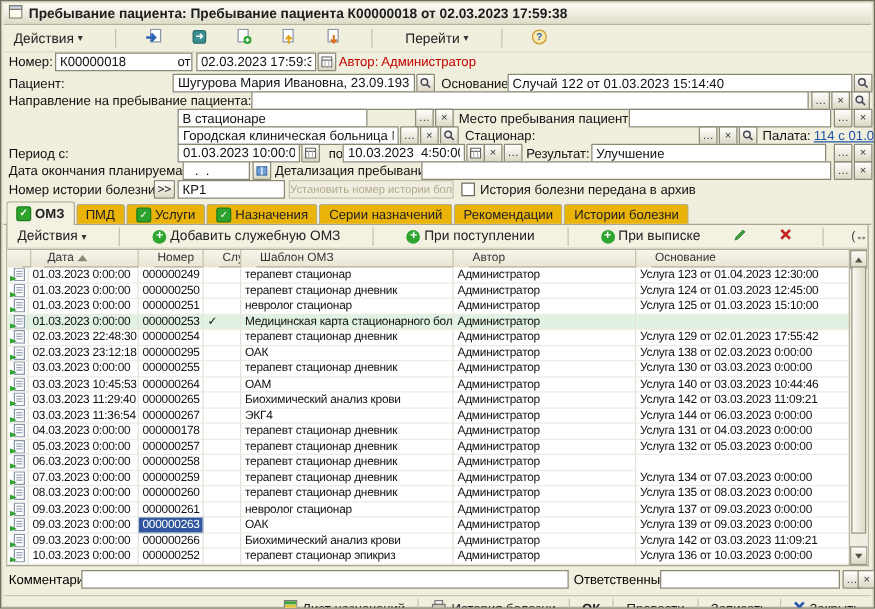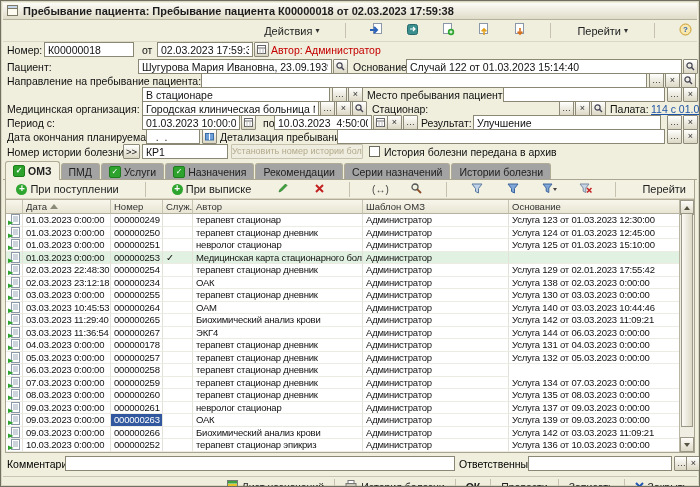--- a/index.html
+++ b/index.html
@@ -4,21 +4,21 @@
 <style>
   html,body{margin:0;padding:0;background:#c9c5b4;}
   body{font-family:"Liberation Sans",sans-serif;}
   .window{position:relative;width:700px;height:487px;box-sizing:border-box;background:#F0EEDD;
     border:1px solid #716F60;box-shadow:inset 0 0 0 1px #D9D6C4;padding:2px;overflow:hidden;}
   
   .titlebar{height:16px;display:flex;align-items:center;gap:5px;padding:0 4px;
     background:linear-gradient(#FCFBF6,#E0DCC9);border-bottom:1px solid #B5B29E;
     font-size:11px;font-weight:bold;color:#1d1d1d;white-space:nowrap;overflow:hidden;}
   
-  .main-toolbar,.omz-toolbar{display:flex;align-items:center;gap:18px;padding:0 3px;font-size:11px;color:#222;justify-content:flex-end;}
+  .main-toolbar,.omz-toolbar{display:flex;align-items:center;gap:18px;padding:0 3px;font-size:11px;color:#222;}
   .main-toolbar{height:21px;border-bottom:1px solid #DBD7C5;}
   .tbtn{display:flex;align-items:center;gap:3px;padding:1px 4px;cursor:default;border:1px solid transparent;border-radius:2px;white-space:nowrap;}
   .caret{font-size:8px;color:#333;}
   .sep{width:1px;height:15px;background:#C6C2AF;margin:0 3px;flex:none;}
   .ibtn{width:18px;height:17px;display:flex;align-items:center;justify-content:center;flex:none;}
   
   .form-area{position:relative;height:118px;font-size:10.5px;color:#111;}
   .frow{position:absolute;left:0;right:0;height:16px;}
   .frow>*{position:absolute;top:0;}
   .flabel{line-height:16px;white-space:nowrap;}
@@ -28,54 +28,54 @@
   .sq{box-sizing:border-box;width:15px;height:15px;border:1px solid #8D8A79;border-radius:1px;
     background:linear-gradient(#FFFFFD,#DCD8C5);display:flex;align-items:center;justify-content:center;
     font-size:9px;line-height:9px;color:#333;flex:none;}
   .link{color:#1F55A6;text-decoration:underline;line-height:16px;white-space:nowrap;}
   .btn-mini{box-sizing:border-box;height:15px;border:1px solid #8D8A79;border-radius:1px;
     background:linear-gradient(#FFFFFD,#DCD8C5);font-size:9.5px;text-align:center;line-height:13px;white-space:nowrap;overflow:hidden;}
   .btn-disabled{color:#B3AA8C;border-color:#C6C2AE;background:#EFEDDF;}
   .cb{box-sizing:border-box;width:11px;height:11px;margin-top:2px;border:1px solid #6c6a5c;background:#fff;}
   
   .r1{top:0}.r2{top:17px}.r3{top:31px}.r4{top:45px}.r5{top:59px}.r6{top:73px}.r7{top:87px}.r8{top:102px}
-  #num-l{left:4px}#num-i{left:41px;width:90px}#ot-l{left:139px}#dt-i{left:154px;width:96px}#dt-cal{left:251px}
+  #num-l{left:4px}#num-i{left:41px;width:110px}#ot-l{left:139px}#dt-i{left:154px;width:96px}#dt-cal{left:251px}
   #auth-l{left:268px}#auth-v{left:302px}
   #pat-l{left:4px}#pat-i{left:135px;width:194px}#pat-q{left:330px}#basis-l{left:350px}#basis-i{left:403px;width:276px}#basis-q{left:680px}
   #ref-l{left:4px}#ref-i{left:198px;width:446px}#ref-d{left:646px}#ref-x{left:662px}#ref-q{left:678px}
-  #stype-l{left:4px}#stype-i{left:139px;width:188px}#stype-d{left:329px}#stype-x{left:345px}
+  #stype-l{left:4px}#stype-i{left:139px;width:152px}#stype-d{left:329px}#stype-x{left:345px}
   #splace-l{left:364px}#splace-i{left:500px;width:162px}#splace-d{left:664px}#splace-x{left:680px}
   #org-l{left:4px}#org-i{left:139px;width:177px}#org-d{left:317px}#org-x{left:333px}#org-q{left:349px}
   #hosp-l{left:369px}#hosp-i{left:424px;width:131px}#hosp-d{left:556px}#hosp-x{left:572px}#hosp-q{left:588px}
   #ward-l{left:607px}#ward-a{left:648px}
   #per-l{left:4px}#perf-i{left:139px;width:98px}#perf-cal{left:238px}#perto-l{left:260px}
   #pert-i{left:271px;width:98px}#pert-cal{left:370px}#pert-x{left:384px}#per-d{left:400px}
   #res-l{left:418px}#res-i{left:470px;width:188px}#res-d{left:664px}#res-x{left:680px}
   #plan-l{left:4px}#plan-i{left:143px;width:54px}#plan-book{left:199px}
   #det-l{left:217px}#det-i{left:334px;width:328px}#det-d{left:664px}#det-x{left:680px}
   #cn-l{left:4px}#cn-btn{left:120px;width:17px}#cn-i{left:139px;width:86px}
   #cn-set{left:228px;width:132px;font-size:9px}#cn-cb{left:366px}#cn-arch{left:381px}
   
   .tab-strip{display:flex;align-items:flex-end;height:19px;padding:0 2px;gap:1px;position:relative;border-bottom:1px solid #A9A591;}
   .tab{display:flex;align-items:center;gap:3px;padding:0 7px;font-size:10.5px;color:#222;
-    background:#a3a3a3;border:1px solid #AFAB95;border-bottom:none;border-radius:3px 3px 0 0;height:16px;box-sizing:border-box;white-space:nowrap;}
+    background:#eab308;border:1px solid #AFAB95;border-bottom:none;border-radius:3px 3px 0 0;height:16px;box-sizing:border-box;white-space:nowrap;}
   .tab.active{background:#F3F1E2;height:19px;margin-bottom:-1px;z-index:2;font-weight:bold;}
   .tab-ic{width:10px;height:10px;background:#2DA32D;border:1px solid #1d7d1d;border-radius:2px;color:#fff;
     font-size:8px;line-height:9px;text-align:center;flex:none;}
   .tab-panel{margin:0 2px;background:#F3F1E2;border:1px solid #A9A591;border-top:none;}
   .omz-toolbar{height:18px;border-bottom:1px solid #D8D4C1;overflow:hidden;}
   .green-plus{width:11px;height:11px;border-radius:50%;background:#2EA52E;color:#fff;font-size:10px;
     line-height:10px;text-align:center;font-weight:bold;flex:none;}
   .swap-txt{font-size:10px;color:#444;}
   
   .grid{position:relative;margin:0;background:#fff;border-top:1px solid #B2AE9A;height:252px;overflow:hidden;}
   .grid-head,.grid-row{display:grid;grid-template-columns:17px 88px 52px 30px 170px 146px 1fr;}
   .grid-head{height:14px;background:linear-gradient(#F8F6EC,#E7E4D2);font-size:9.5px;color:#333;}
   .gh{border-right:1px solid #C6C3B0;border-bottom:1px solid #B5B2A0;padding:0 3px;display:flex;
-    align-items:center;gap:3px;white-space:nowrap;overflow:hidden;}
+    align-items:center;gap:3px;white-space:nowrap;overflow:hidden;margin-left:12px;}
   .sort-up{width:0;height:0;border-left:4px solid transparent;border-right:4px solid transparent;border-bottom:5px solid #8a8a78;}
   .grid-body{height:238px;overflow:hidden;}
   .grid-row{height:12.5px;font-size:9.5px;letter-spacing:-0.2px;color:#111;}
   .gc{border-right:1px solid #E2E2DA;border-bottom:1px solid #ECECE4;padding:0 3px;display:flex;
     align-items:center;white-space:nowrap;overflow:hidden;}
   .gc.c-ic{padding:0 2px;}
   .row-green .gc{background:#E2F2E2;}
   .cell-sel{background:#31589E !important;color:#fff;}
   .vscroll{position:absolute;top:0;right:0;bottom:0;width:14px;background:#F0EEE2;border-left:1px solid #B9B6A4;}
   .vs-up,.vs-down{position:absolute;left:0;right:0;height:13px;background:linear-gradient(#FDFCF8,#DDD9C7);
@@ -206,21 +206,20 @@
     <div class="frow r4">
       <input class="fi" id="stype-i" value="В стационаре" style="">
       <span class="sq" id="stype-d">…</span>
       <span class="sq" id="stype-x">×</span>
       <span class="flabel" id="splace-l">Место пребывания пациента:</span>
       <input class="fi" id="splace-i" value="" style="">
       <span class="sq" id="splace-d">…</span>
       <span class="sq" id="splace-x">×</span>
     </div>
     <div class="frow r5">
-      <span class="flabel" id="org-l">Медицинская организация:</span>
       <input class="fi" id="org-i" value="Городская клиническая больница №22" style="">
       <span class="sq" id="org-d">…</span>
       <span class="sq" id="org-x">×</span>
       <span class="sq" id="org-q">
           <svg width="9" height="9">
             <circle cx="3.5" cy="3.5" r="2.6" fill="none" stroke="#445" stroke-width="1.2"></circle>
             <line x1="5.6" y1="5.6" x2="8" y2="8" stroke="#445" stroke-width="1.4"></line>
           </svg>
         </span>
       <span class="flabel" id="hosp-l">Стационар:</span>
@@ -297,24 +296,24 @@
       </div>
       <div class="tab">
         <span class="tab-ic">✓</span>
         <span>Услуги</span>
       </div>
       <div class="tab">
         <span class="tab-ic">✓</span>
         <span>Назначения</span>
       </div>
       <div class="tab">
+        <span>Серии назначений</span>
+      </div>
+      <div class="tab">
         <span>Рекомендации</span>
-      </div>
-      <div class="tab">
-        <span>Серии назначений</span>
       </div>
       <div class="tab">
         <span>Истории болезни</span>
       </div>
     </div>
 
   <div class="tab-panel">
     <div class="omz-toolbar">
       <div class="tbtn">
         <span>Действия</span>
@@ -392,24 +391,24 @@
             <span>Дата</span>
             <span class="sort-up"></span>
           </div>
         <div class="gh">
             <span>Номер</span>
           </div>
         <div class="gh">
             <span>Служ.</span>
           </div>
         <div class="gh">
+            <span>Шаблон ОМЗ</span>
+          </div>
+        <div class="gh">
             <span>Автор</span>
-          </div>
-        <div class="gh">
-            <span>Шаблон ОМЗ</span>
           </div>
         <div class="gh">
             <span>Основание</span>
           </div>
       </div>
       <div class="grid-body" id="grid-body">
           <div class="grid-row">
             <div class="gc c-ic">
               <svg width="12" height="11">
                 <rect x="3.5" y="0.5" width="8" height="10" fill="#fff" stroke="#8a97a8"></rect>
@@ -417,21 +416,21 @@
                 <line x1="5" y1="5" x2="10" y2="5" stroke="#9aa7b8"></line>
                 <line x1="5" y1="7" x2="10" y2="7" stroke="#9aa7b8"></line>
                 <path d="M0 6.5 L5.5 9 L0 11 Z" fill="#2EA32E"></path>
               </svg>
             </div>
             <div class="gc">01.03.2023 0:00:00</div>
             <div class="gc">000000249</div>
             <div class="gc"></div>
             <div class="gc">терапевт стационар</div>
             <div class="gc">Администратор</div>
-            <div class="gc">Услуга 123 от 01.03.2023 12:30:00</div>
+            <div class="gc">Услуга 123 от 01.04.2023 12:30:00</div>
           </div>
           <div class="grid-row">
             <div class="gc c-ic">
               <svg width="12" height="11">
                 <rect x="3.5" y="0.5" width="8" height="10" fill="#fff" stroke="#8a97a8"></rect>
                 <line x1="5" y1="3" x2="10" y2="3" stroke="#9aa7b8"></line>
                 <line x1="5" y1="5" x2="10" y2="5" stroke="#9aa7b8"></line>
                 <line x1="5" y1="7" x2="10" y2="7" stroke="#9aa7b8"></line>
                 <path d="M0 6.5 L5.5 9 L0 11 Z" fill="#2EA32E"></path>
               </svg>
@@ -498,21 +497,21 @@
             <div class="gc c-ic">
               <svg width="12" height="11">
                 <rect x="3.5" y="0.5" width="8" height="10" fill="#fff" stroke="#8a97a8"></rect>
                 <line x1="5" y1="3" x2="10" y2="3" stroke="#9aa7b8"></line>
                 <line x1="5" y1="5" x2="10" y2="5" stroke="#9aa7b8"></line>
                 <line x1="5" y1="7" x2="10" y2="7" stroke="#9aa7b8"></line>
                 <path d="M0 6.5 L5.5 9 L0 11 Z" fill="#2EA32E"></path>
               </svg>
             </div>
             <div class="gc">02.03.2023 23:12:18</div>
-            <div class="gc">000000234</div>
+            <div class="gc">000000295</div>
             <div class="gc"></div>
             <div class="gc">ОАК</div>
             <div class="gc">Администратор</div>
             <div class="gc">Услуга 138 от 02.03.2023 0:00:00</div>
           </div>
           <div class="grid-row">
             <div class="gc c-ic">
               <svg width="12" height="11">
                 <rect x="3.5" y="0.5" width="8" height="10" fill="#fff" stroke="#8a97a8"></rect>
                 <line x1="5" y1="3" x2="10" y2="3" stroke="#9aa7b8"></line>

